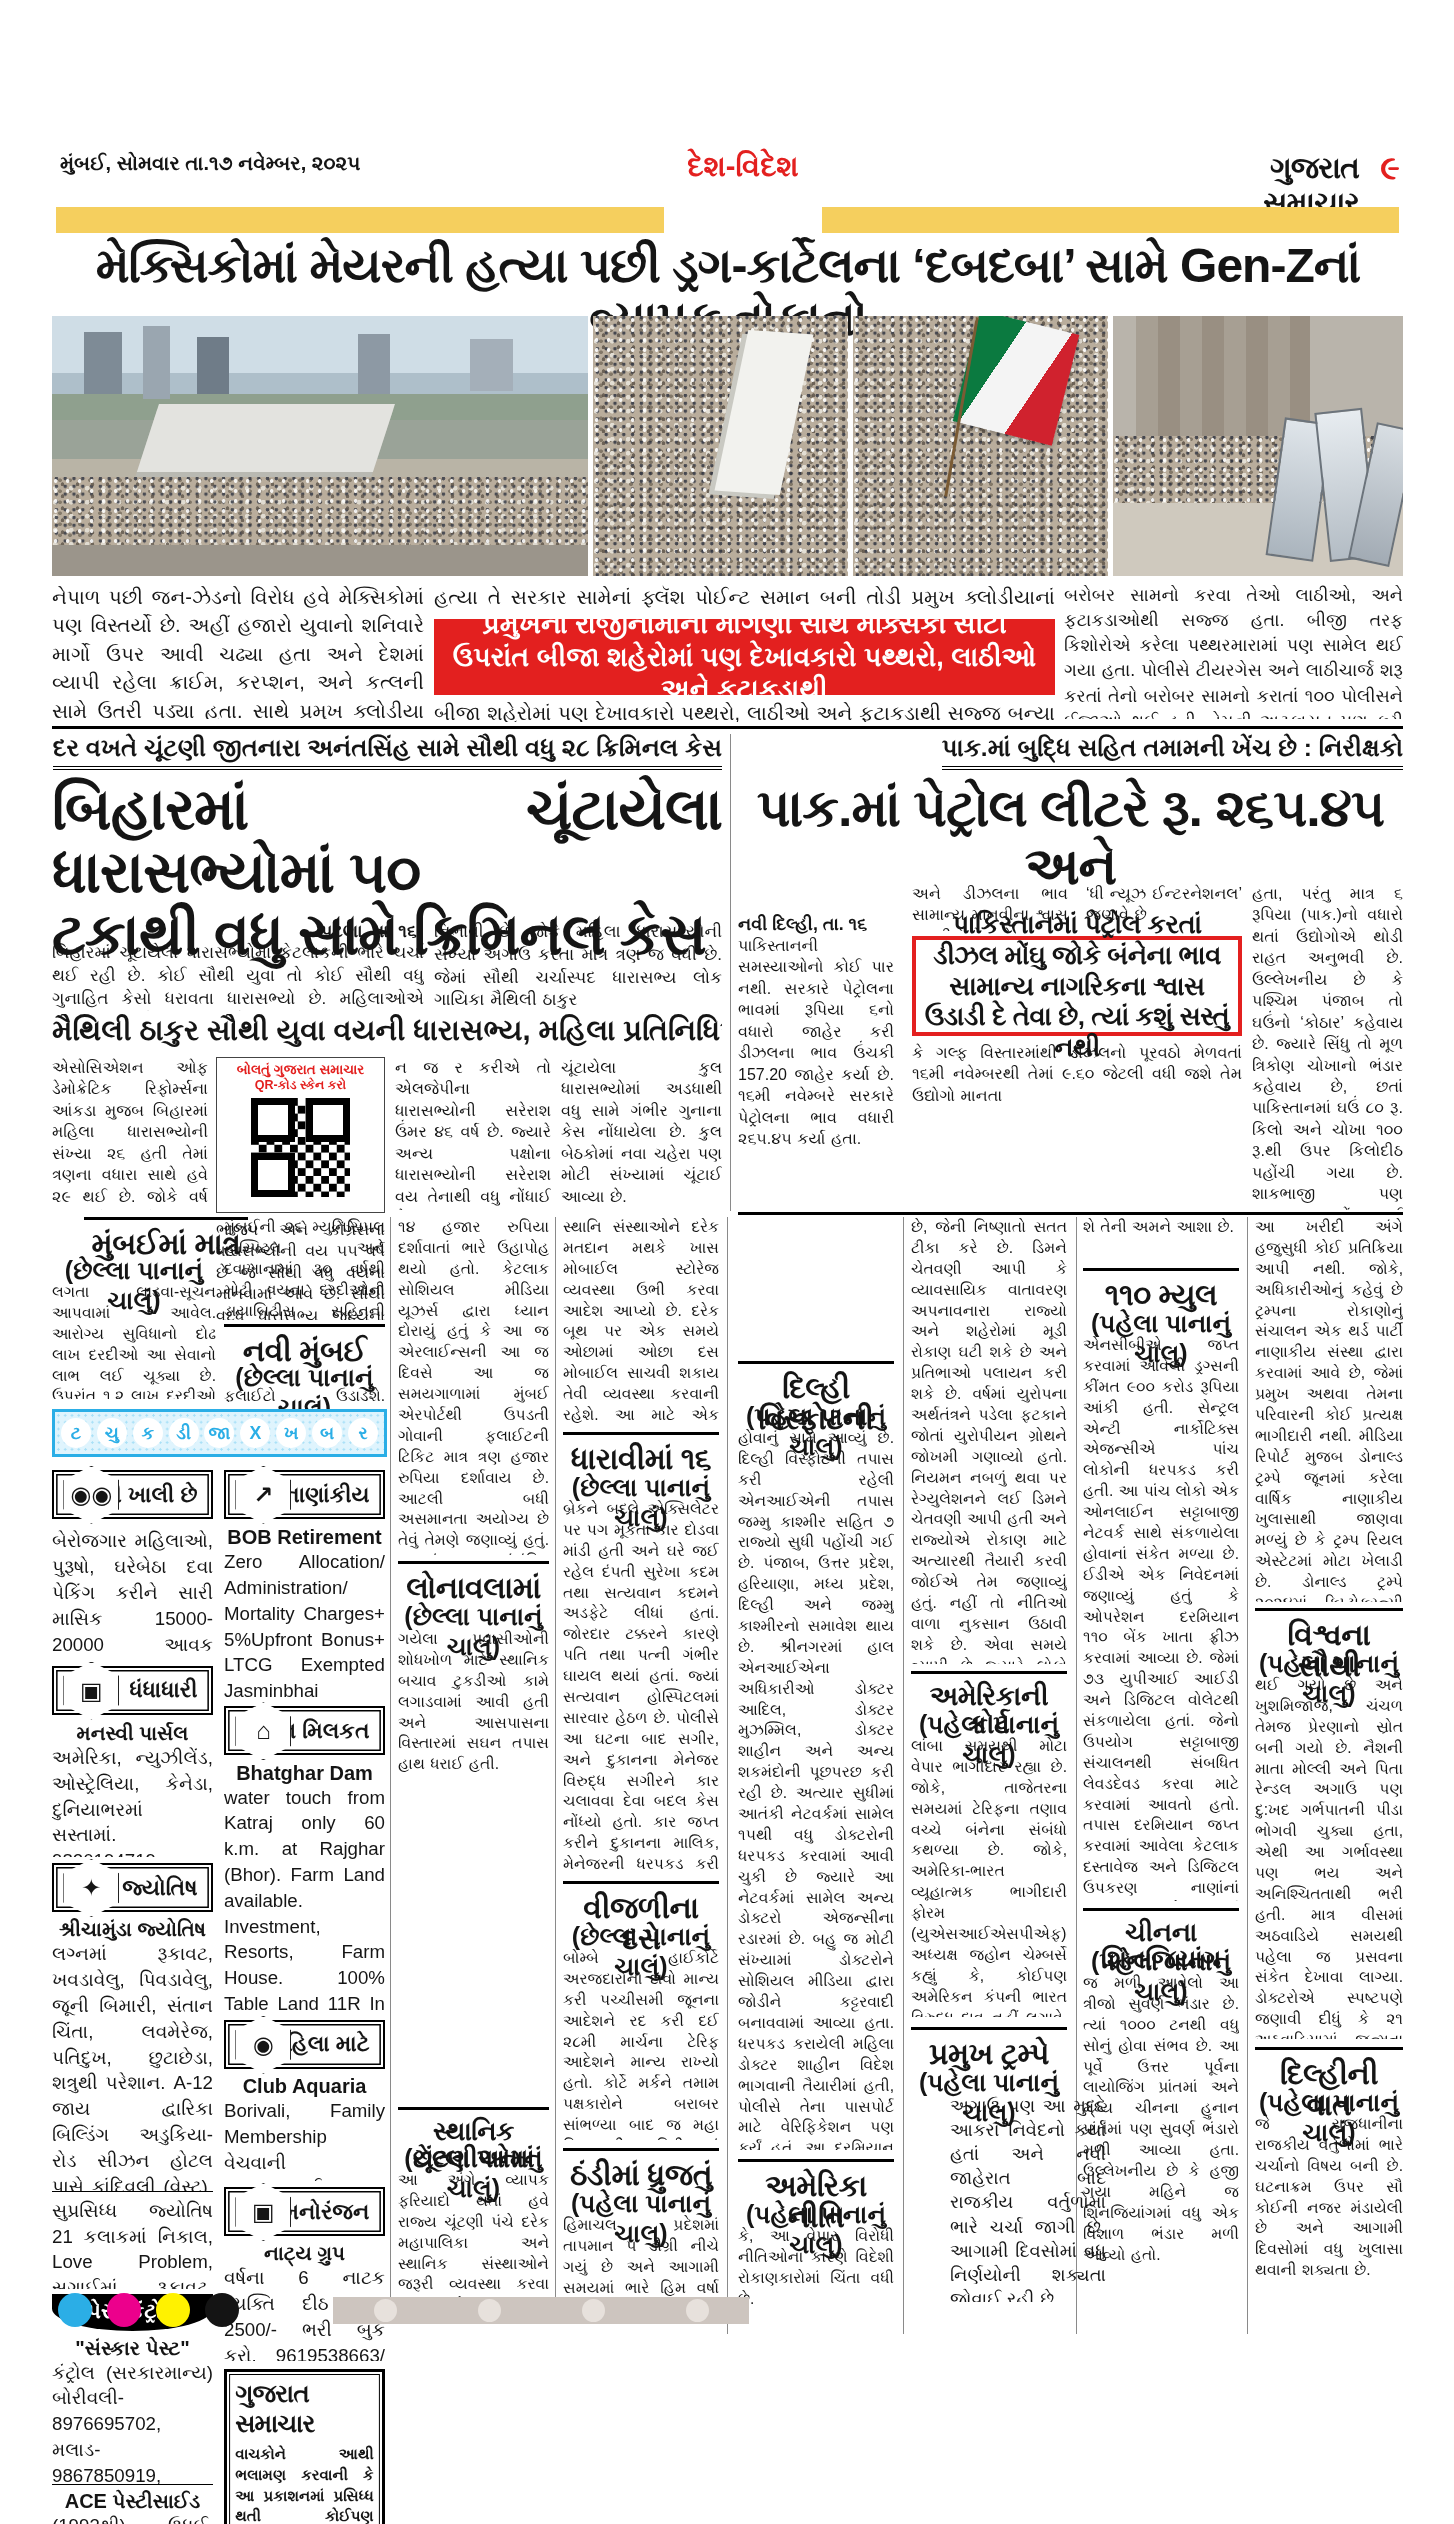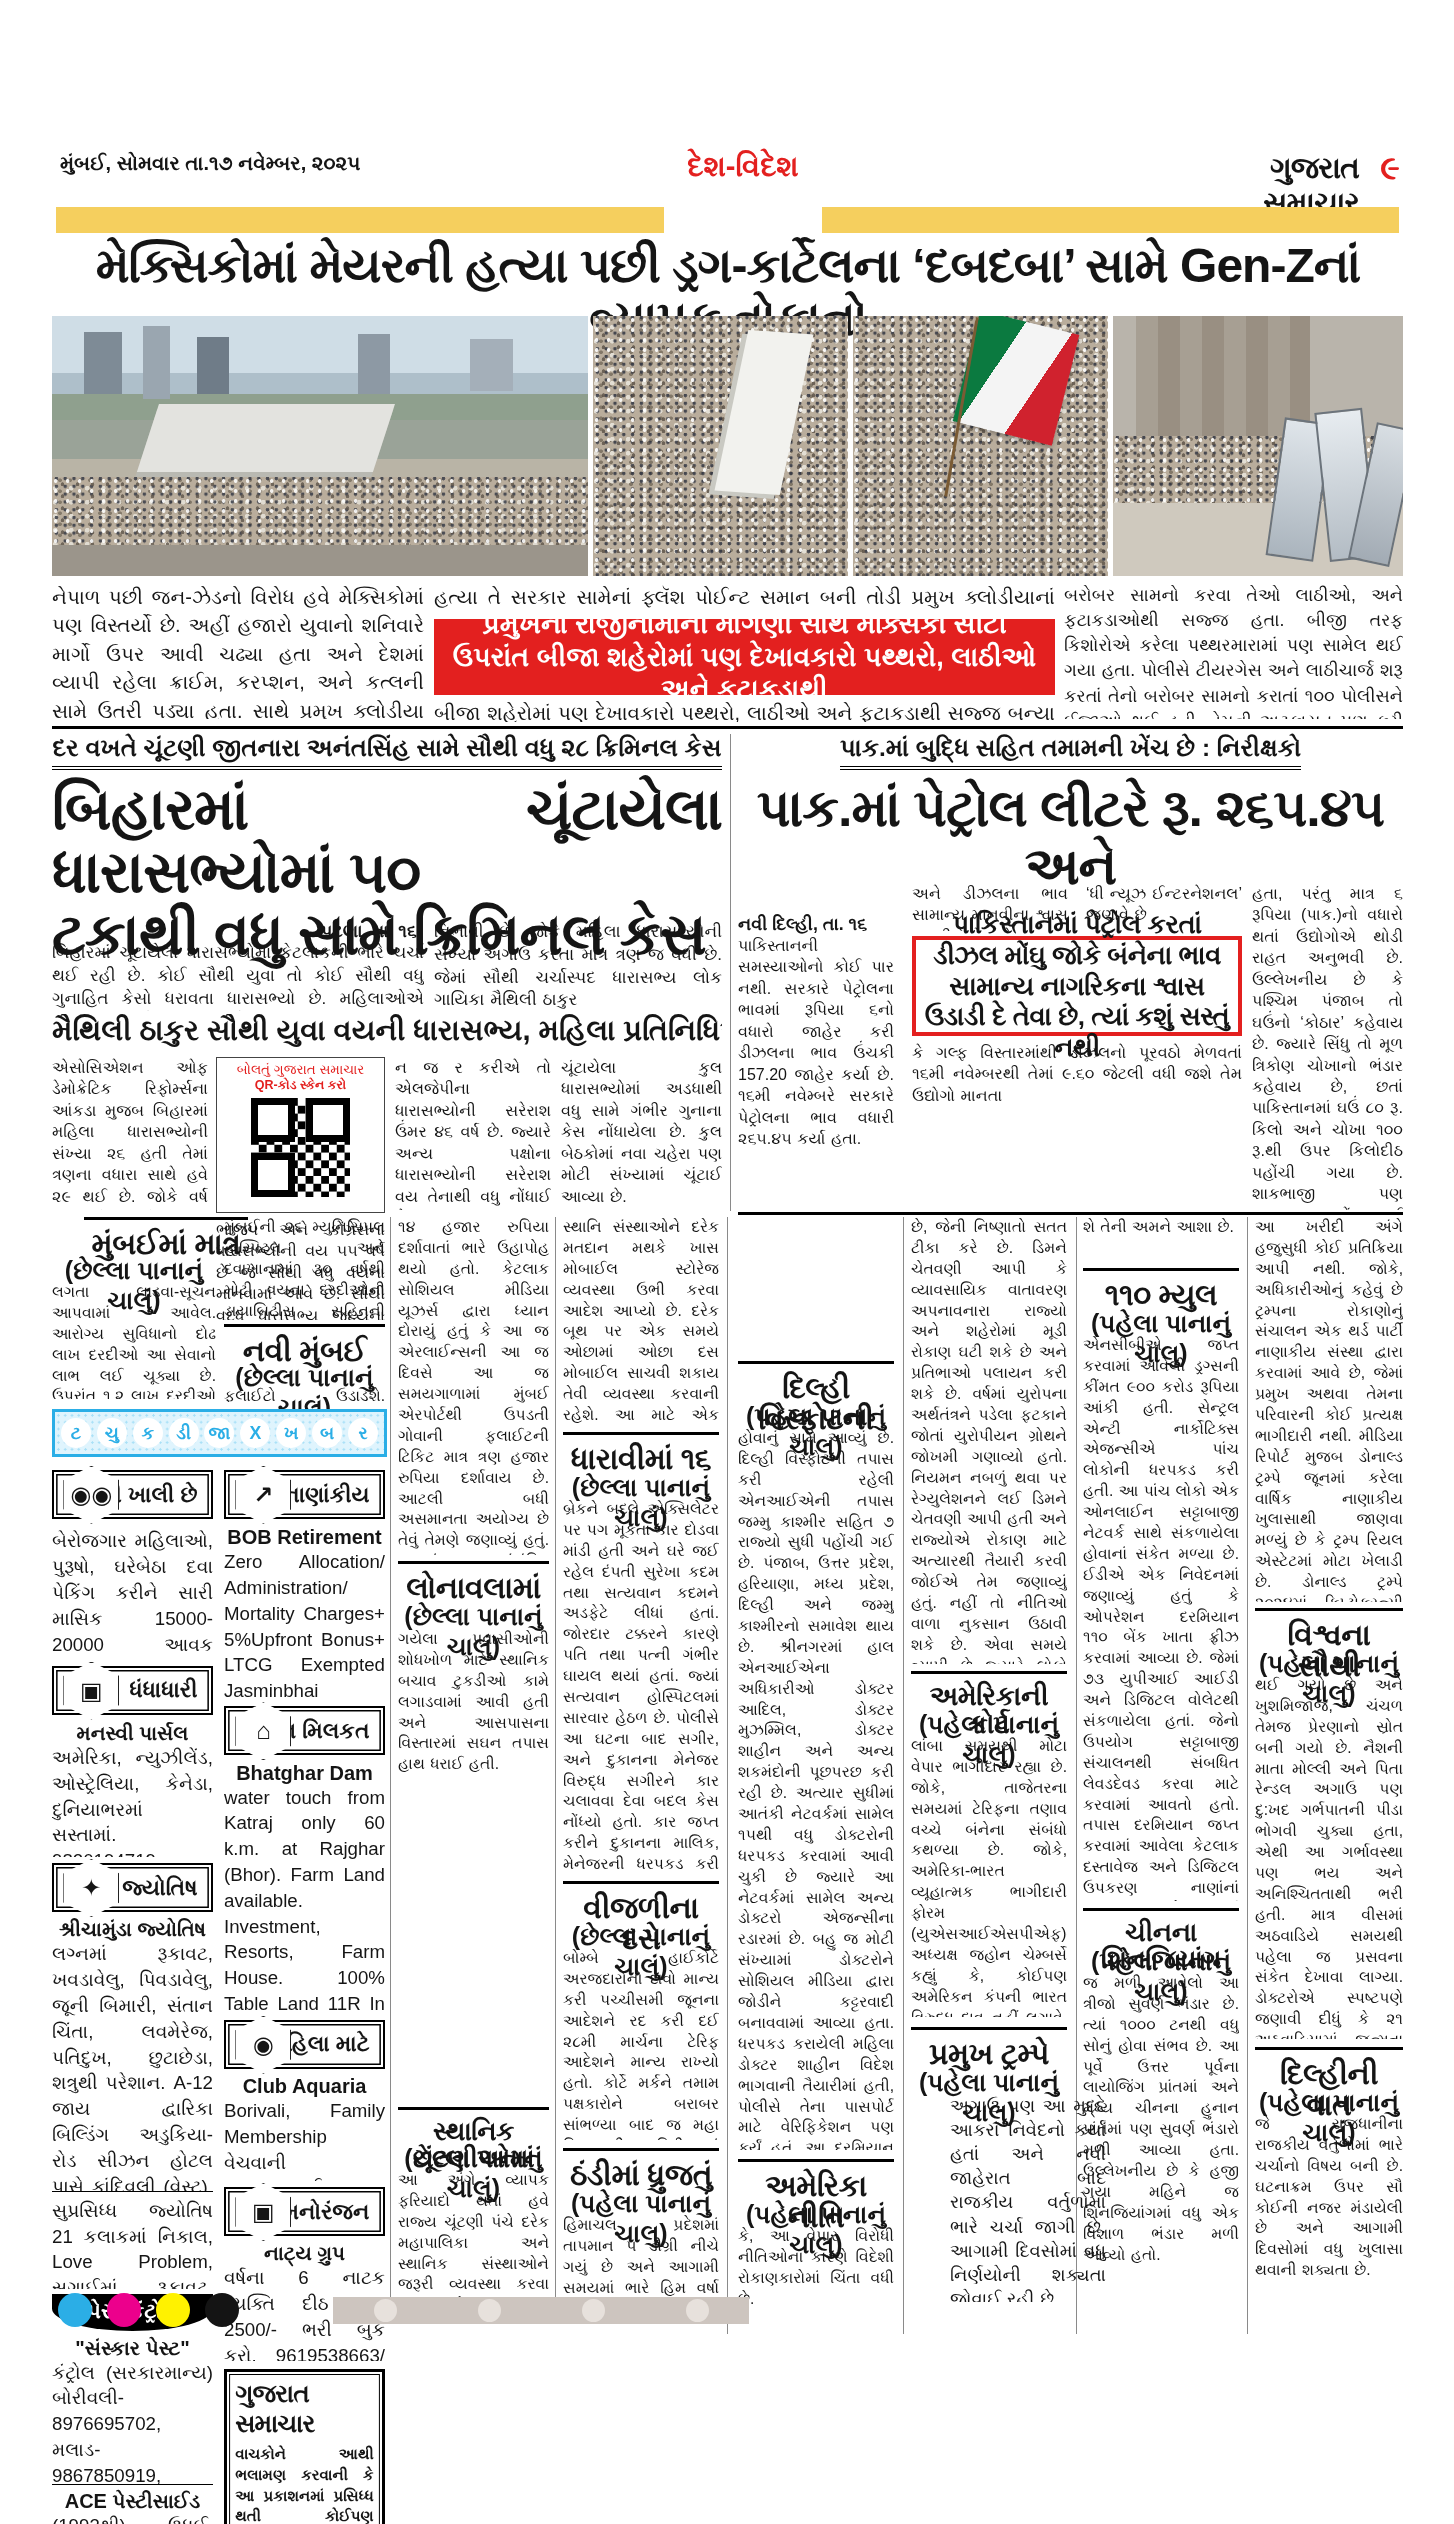--- a/index.html
+++ b/index.html
@@ -4,21 +4,21 @@
 <style>
   html,body{margin:0;padding:0;background:#e9e9e9;}
   #page{position:relative;width:1455px;height:2525px;background:#ffffff;
         font-family:"Liberation Sans","DejaVu Sans",sans-serif;color:#151515;overflow:hidden;}
   .abs{position:absolute;}
   .jt{text-align:justify;font-size:17px;line-height:1.34;overflow:hidden;word-spacing:1px;}
   .cap{font-size:20px;line-height:1.42;font-weight:500;}
   .chead{font-weight:800;font-size:30px;text-align:center;line-height:1.04;letter-spacing:-0.5px;}
   .rt{border-top:3.1px solid #000;padding-top:8.3px;}
   .cont{font-weight:700;font-size:25px;text-align:center;line-height:1.2;}
-  .kick{font-weight:800;font-size:24.4px;text-align:center;}
+  .kick{font-weight:800;font-size:24.4px;text-align:right;}
   .kick .inner{display:inline-block;border-bottom:4.2px double #000;padding-bottom:4.2px;}
   .vrule{background:#8a8a8a;width:1px;}
   .hrule{background:#000;}
   .dl{font-weight:700;font-size:17.7px;}
   .photo{background:#d8d8d8;overflow:hidden;}
   .crowd{background:
      radial-gradient(circle at 30% 40%, rgba(255,255,255,.9) 0 1.6px, transparent 2.1px),
      radial-gradient(circle at 70% 60%, rgba(90,80,70,.8) 0 1.6px, transparent 2.1px),
      radial-gradient(circle at 50% 20%, rgba(40,45,60,.8) 0 1.6px, transparent 2.1px),
      radial-gradient(circle at 20% 80%, rgba(230,225,215,.95) 0 2.1px, transparent 2.6px),
@@ -94,21 +94,21 @@
     <div>ટકાથી વધુ સામે ક્રિમિનલ કેસ</div>
   </div>
   <div class="abs dl" style="left:312px;top:921px;width:114px;text-align:center;">પટણા, તા. ૧૬</div>
   <div class="abs jt" style="left:52px;top:942px;width:372px;height:69px;">બિહારમાં ચૂંટાયેલા ધારાસભ્યોમાં કેટલાકની ભારે ચર્ચા થઈ રહી છે. કોઈ સૌથી યુવા તો કોઈ સૌથી વધુ ગુનાહિત કેસો ધરાવતા ધારાસભ્યો છે. મહિલાઓએ નીતીશ કુમારને ફરી સત્તા સોંપવામાં મહત્વની ભૂમિકા</div>
   <div class="abs jt" style="left:434px;top:921px;width:288px;height:89px;">નિભાવી છે જોકે મહિલા ધારાસભ્યોની સંખ્યા અગાઉ કરતા માત્ર ત્રણ જ વધી છે. જેમાં સૌથી ચર્ચાસ્પદ ધારાસભ્ય લોક ગાયિકા મૈથિલી ઠાકુર</div>
   <div class="abs" style="left:52px;top:1014px;width:670px;font-size:29px;font-weight:800;white-space:nowrap;overflow:hidden;">મૈથિલી ઠાકુર સૌથી યુવા વયની ધારાસભ્ય, મહિલા પ્રતિનિધિઓની સંખ્યા ૨ વધીને ૨૯ પર પહોંચી</div>
 
   <div class="abs jt" style="left:52px;top:1057px;width:156px;height:153px;font-size:16px;">એસોસિએશન ઓફ ડેમોક્રેટિક રિફોર્મ્સના આંકડા મુજબ બિહારમાં મહિલા ધારાસભ્યોની સંખ્યા ૨૬ હતી તેમાં ત્રણના વધારા સાથે હવે ૨૯ થઈ છે. જોકે વર્ષ ૨૦૧૦માં આ સંખ્યા ૩૪ હતી તે બાદથી મહિલા પ્રતિનિધિઓની સંખ્યા ઘટી રહી હતી. હાલમાં જે ૨૯ મહિલા ધારાસભ્યો છે તેમાં ૨૬ એનડીએની જ્યારે ત્રણ આરજેડી સાથે સંકળાયેલી છે. મૈથિલી ઠાકુર માત્ર ૨૫ વર્ષની ઉંમરે ધારાસભ્ય બની ગઈ. ચૂંટાયેલા ધારાસભ્યોની ઉંમર પર</div>
 
   <div class="abs" style="left:216px;top:1057px;width:169px;height:156px;border:1.6px solid #444;box-sizing:border-box;text-align:center;padding-top:4.2px;">
-    <div style="color:#E3201F;font-weight:400;font-size:13.5px;">બોલતું ગુજરાત સમાચાર</div>
+    <div style="color:#E3201F;font-weight:700;font-size:13.5px;">બોલતું ગુજરાત સમાચાર</div>
     <div style="color:#E3201F;font-weight:800;font-size:12.5px;">QR-કોડ સ્કેન કરો</div>
     <div class="qrchk" style="position:relative;width:99px;height:99px;margin:5.2px auto 0;">
       <div class="qreye" style="left:0;top:0;"></div>
       <div class="qreye" style="right:0;top:0;"></div>
       <div class="qreye" style="left:0;bottom:0;"></div>
     </div>
   </div>
   <div class="abs jt" style="left:216px;top:1219px;width:169px;height:101px;font-size:16px;">ભાજપ અને કોંગ્રેસના ધારાસભ્યોની વય ૫૫ વર્ષ છે જે સૌથી વધુ વયના માનવામાં આવે છે. સૌથી વૃદ્ધ ધારાસભ્ય જદયુના ૭૯ વર્ષના બિજેંદ્ર પ્રસાદ યાદવ છે, તેઓ રાજ્યના પૂર્વ કેબિનેટ મંત્રી પણ</div>
   <div class="abs jt" style="left:395px;top:1057px;width:156px;height:153px;font-size:16px;">ન જ ર કરીએ તો એલજેપીના ધારાસભ્યોની સરેરાશ ઉંમર ૪૬ વર્ષ છે. જ્યારે અન્ય પક્ષોના ધારાસભ્યોની સરેરાશ વય તેનાથી વધુ નોંધાઈ છે.</div>
   <div class="abs jt" style="left:561px;top:1057px;width:161px;height:153px;font-size:16px;">ચૂંટાયેલા કુલ ધારાસભ્યોમાં અડધાથી વધુ સામે ગંભીર ગુનાના કેસ નોંધાયેલા છે. કુલ બેઠકોમાં નવા ચહેરા પણ મોટી સંખ્યામાં ચૂંટાઈ આવ્યા છે.</div>

